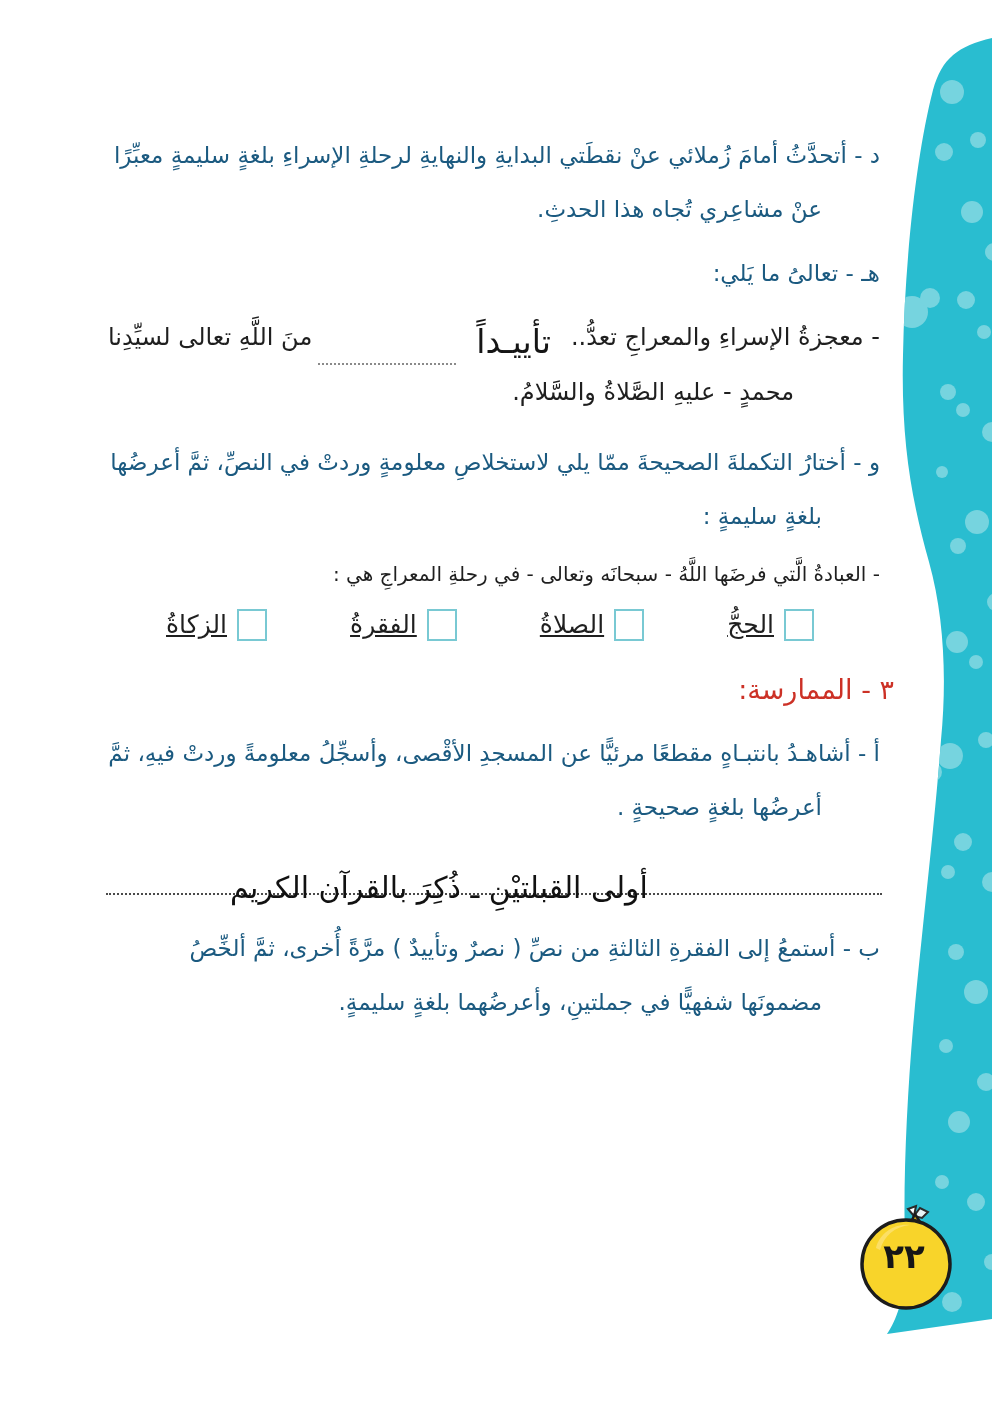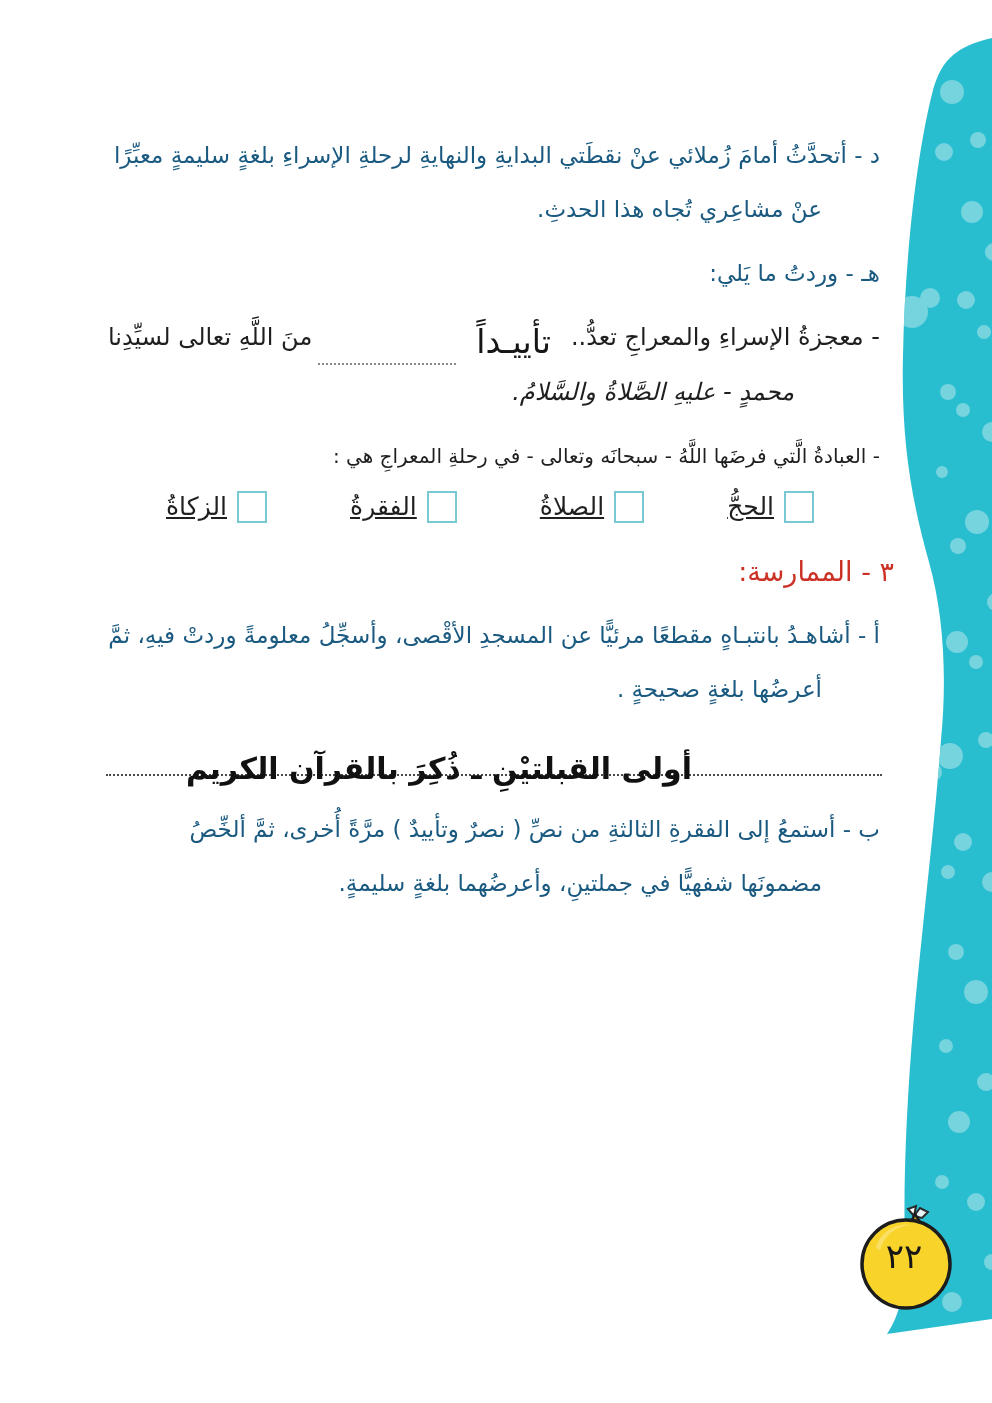--- a/index.html
+++ b/index.html
@@ -25,21 +25,21 @@
     display:flex;align-items:flex-end;gap:6px;white-space:nowrap;
   }
   .fill-row .seg{flex:0 0 auto;}
   .fill-answer{
     font-weight:400;font-size:33px;color:#151515;line-height:1.4;
     padding:0 14px;letter-spacing:1px;
   }
   .dotleader{
     flex:1 1 auto;border-bottom:2px dotted #8a8a8a;height:1.6em;min-width:40px;
   }
-  .indent2{padding-right:86px;font-style:italic;}
+  .indent2{padding-right:86px;}
   .prompt{
     color:#1f1f1f;font-size:20px;line-height:2.1;margin:2px 0 8px 0;text-align:right;
   }
   .choices{
     display:flex;flex-direction:row;justify-content:space-between;
     padding:6px 66px 2px 58px;margin-bottom:10px;
   }
   .choice{
     display:flex;align-items:center;gap:10px;
   }
@@ -56,28 +56,28 @@
   }
   .answer-line{
     position:relative;height:64px;margin:2px 0 12px 0;
   }
   .answer-line .dots{
     position:absolute;right:-2px;left:-2px;bottom:14px;
     border-bottom:2px dotted #4a4a4a;
   }
   .answer-line .txt{
     position:absolute;right:110px;left:0;bottom:4px;text-align:center;
-    font-size:30px;font-weight:700;color:#111111;letter-spacing:.5px;
+    font-size:30px;font-weight:400;color:#111111;letter-spacing:.5px;
   }
   .balloon{
     position:absolute;left:858px;top:1204px;z-index:3;width:100px;height:110px;
   }
   .balloon .num{
     position:absolute;top:52px;left:46px;transform:translate(-50%,-50%);
-    font-size:34px;font-weight:400;color:#161616;
+    font-size:34px;font-weight:700;color:#161616;
   }
 </style>
 </head>
 <body>
 
 <div class="wave-layer">
   <svg width="992" height="1403" viewBox="0 0 992 1403" xmlns="http://www.w3.org/2000/svg">
     <defs>
       <clipPath id="bandclip">
         <path d="M992,38 C958,46 942,58 933,90 C917,152 905,255 903,355 C901,440 911,498 929,562 C944,616 947,678 941,740 C935,822 921,938 913,1028 C907,1100 903,1178 905,1248 C906,1292 899,1316 887,1334 L992,1319 Z"></path>
@@ -121,32 +121,34 @@
     </g>
   </svg>
 </div>
 
 <div class="content">
 
   <p class="item"><span class="marker">د -</span>
     <span>أتحدَّثُ أمامَ زُملائي عنْ نقطَتي البدايةِ والنهايةِ لرحلةِ الإسراءِ بلغةٍ سليمةٍ معبِّرًا عنْ مشاعِري تُجاه هذا الحدثِ.</span></p>
 
   <p class="item"><span class="marker">هـ -</span>
-    <span>وردتُ ما يَلي:</span></p>
+    <span>تعالىُ ما يَلي:</span></p>
 
   <div class="black-block">
     <div class="fill-row">
       <span class="seg">- معجزةُ الإسراءِ والمعراجِ تعدُّ..</span>
       <span class="fill-answer">تأييـداً</span>
       <span class="dotleader"></span>
       <span class="seg">منَ اللَّهِ تعالى لسيِّدِنا</span>
     </div>
     <div class="indent2">محمدٍ - عليهِ الصَّلاةُ والسَّلامُ.</div>
   </div>
 
+  <p class="item"><span class="marker">و -</span>
+    <span>أختارُ التكملةَ الصحيحةَ ممّا يلي لاستخلاصِ معلومةٍ وردتْ في النصِّ، ثمَّ أعرضُها بلغةٍ سليمةٍ :</span></p>
 
   <p class="prompt">- العبادةُ الَّتي فرضَها اللَّهُ - سبحانَه وتعالى - في رحلةِ المعراجِ هي :</p>
 
   <div class="choices">
     <div class="choice">
       <span class="box"><span class="inner"></span></span>
       <span class="lbl">الحجُّ</span>
     </div>
     <div class="choice checked">
       <span class="box"><span class="inner"></span></span>

